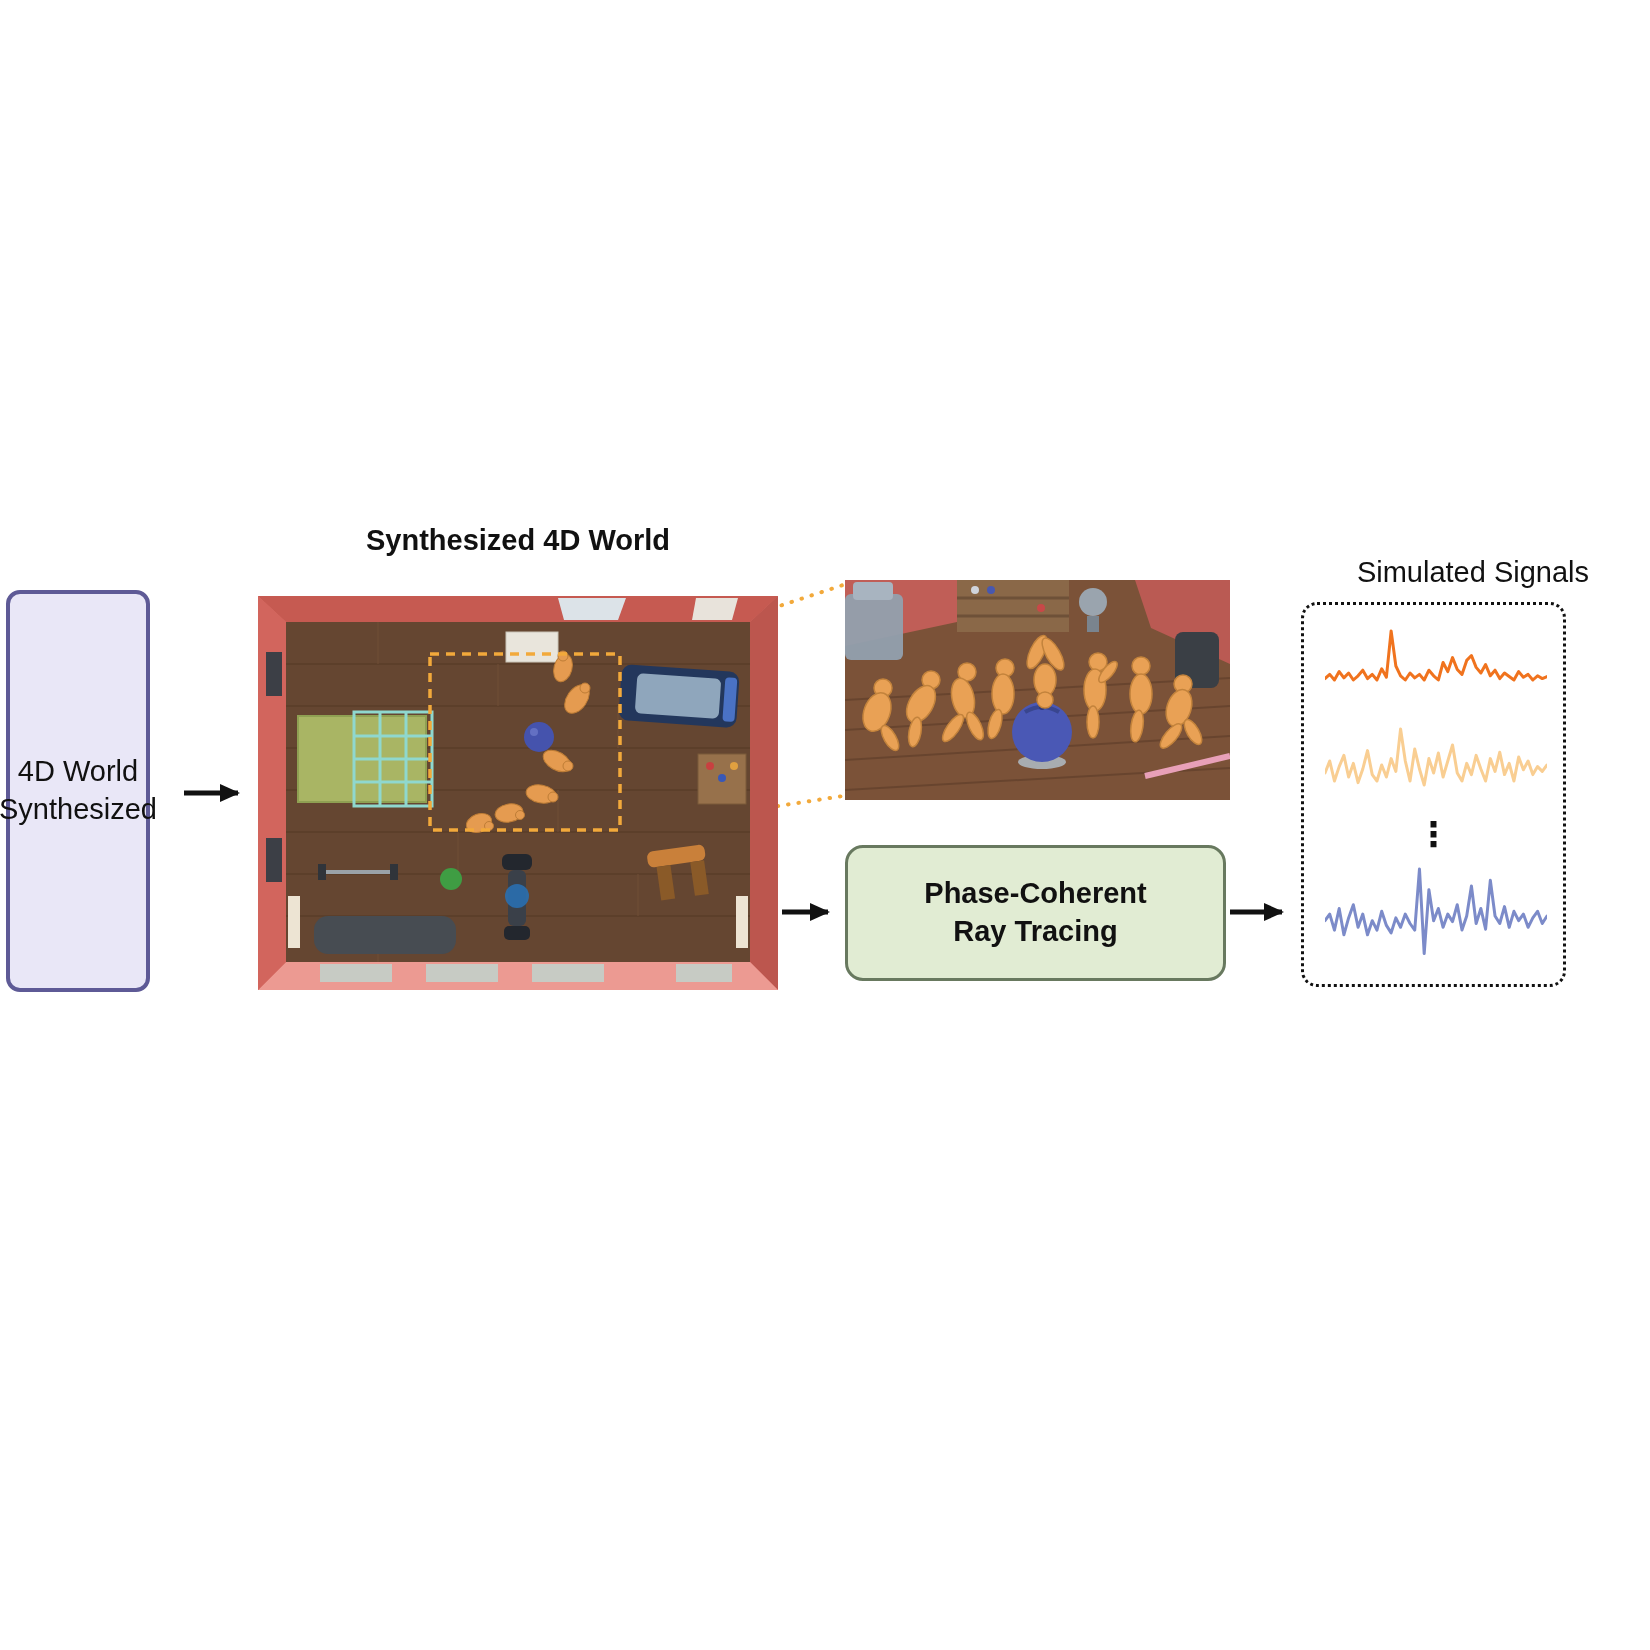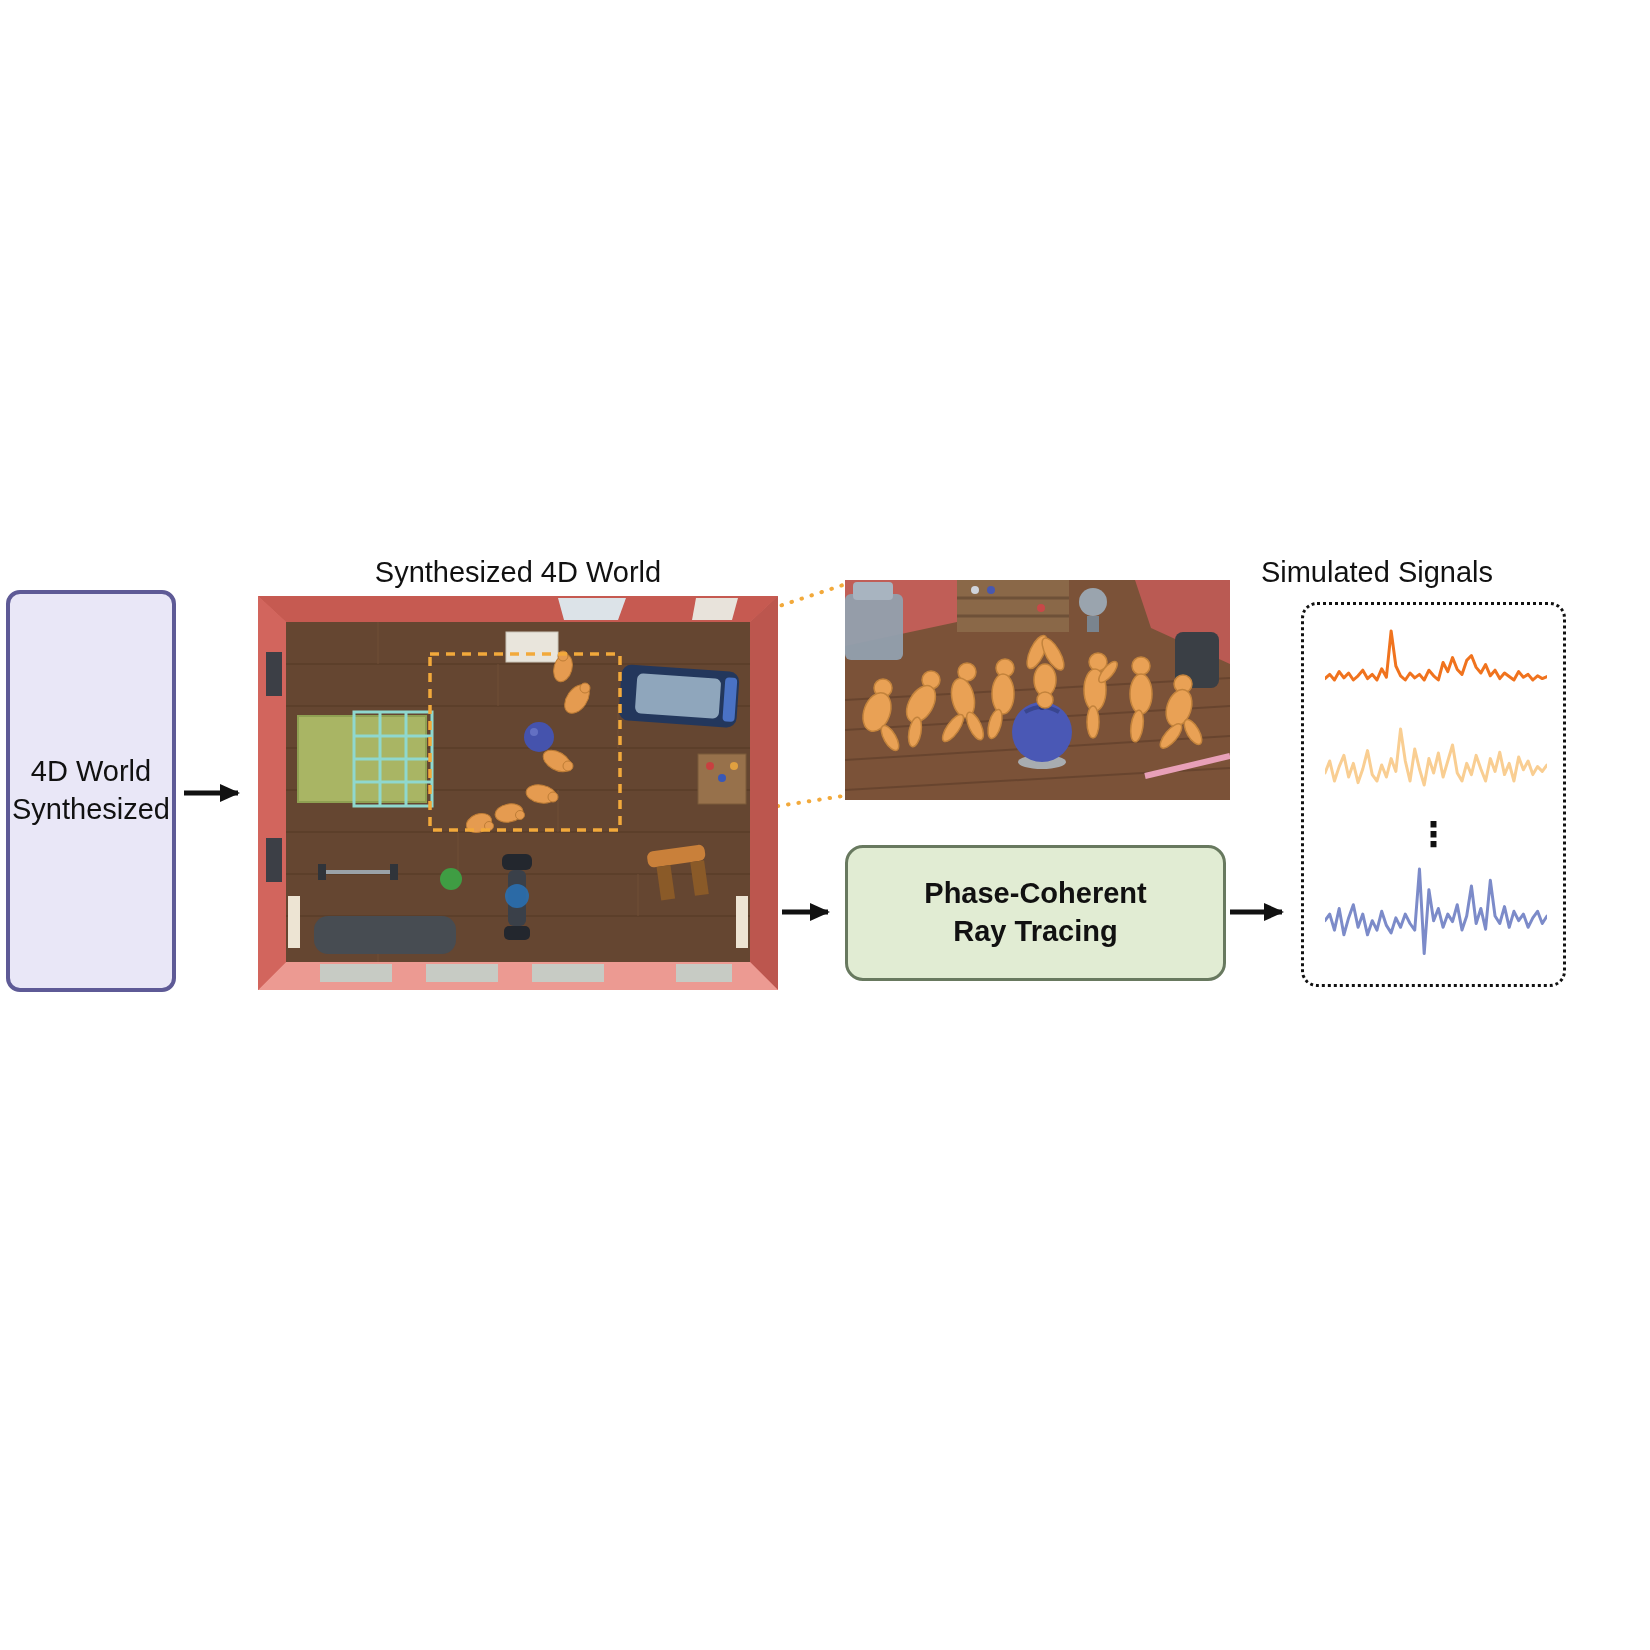--- a/index.html
+++ b/index.html
@@ -5,35 +5,35 @@
   * { margin: 0; padding: 0; box-sizing: border-box; }
   html, body { width: 1650px; height: 1650px; background: #ffffff; overflow: hidden; }
   body { font-family: "Liberation Sans", "DejaVu Sans", sans-serif; color: #111; position: relative; }
   .abs { position: absolute; }
   .fig-label { font-size: 29px; text-align: center; color: #111; }
   .flow-box {
     display: flex; flex-direction: column; justify-content: center; align-items: center;
     font-size: 29px; line-height: 1.3; text-align: center; color: #111;
   }
   .left-box {
-    left: 6px; top: 590px; width: 170px; height: 402px;
+    left: 6px; top: 590px; width: 144px; height: 402px;
     background: #E9E7F7; border: 4px solid #5E5A96; border-radius: 14px;
   }
   .ray-box {
     left: 845px; top: 845px; width: 381px; height: 136px;
     background: #E1ECD3; border: 3px solid #68795F; border-radius: 18px; font-weight: bold;
   }
   .room-wrap { left: 258px; top: 596px; width: 520px; height: 394px; }
-  .room-title { left: 258px; top: 556px; width: 520px; }
+  .room-title { left: 258px; top: 524px; width: 520px; font-weight: bold; }
   .inset-wrap { left: 845px; top: 580px; width: 385px; height: 220px; }
   .signals-panel {
     left: 1301px; top: 602px; width: 265px; height: 385px;
     border: 3.5px dotted #111; border-radius: 16px;
   }
-  .signals-title { left: 1232px; top: 556px; width: 290px; }
+  .signals-title { left: 1328px; top: 556px; width: 290px; }
   .signal-svg { position: absolute; left: 21px; width: 222px; }
   .sig-0 { top: 22px; height: 78px; }
   .sig-1 { top: 116px; height: 88px; }
   .sig-2 { top: 260px; height: 102px; }
   .ellipsis {
     position: absolute; top: 212px; left: 0; width: 100%;
     text-align: center; font-size: 34px; font-weight: 900; line-height: 1;
   }
   .overlay { left: 0; top: 0; width: 1650px; height: 1650px; pointer-events: none; }
 </style>

